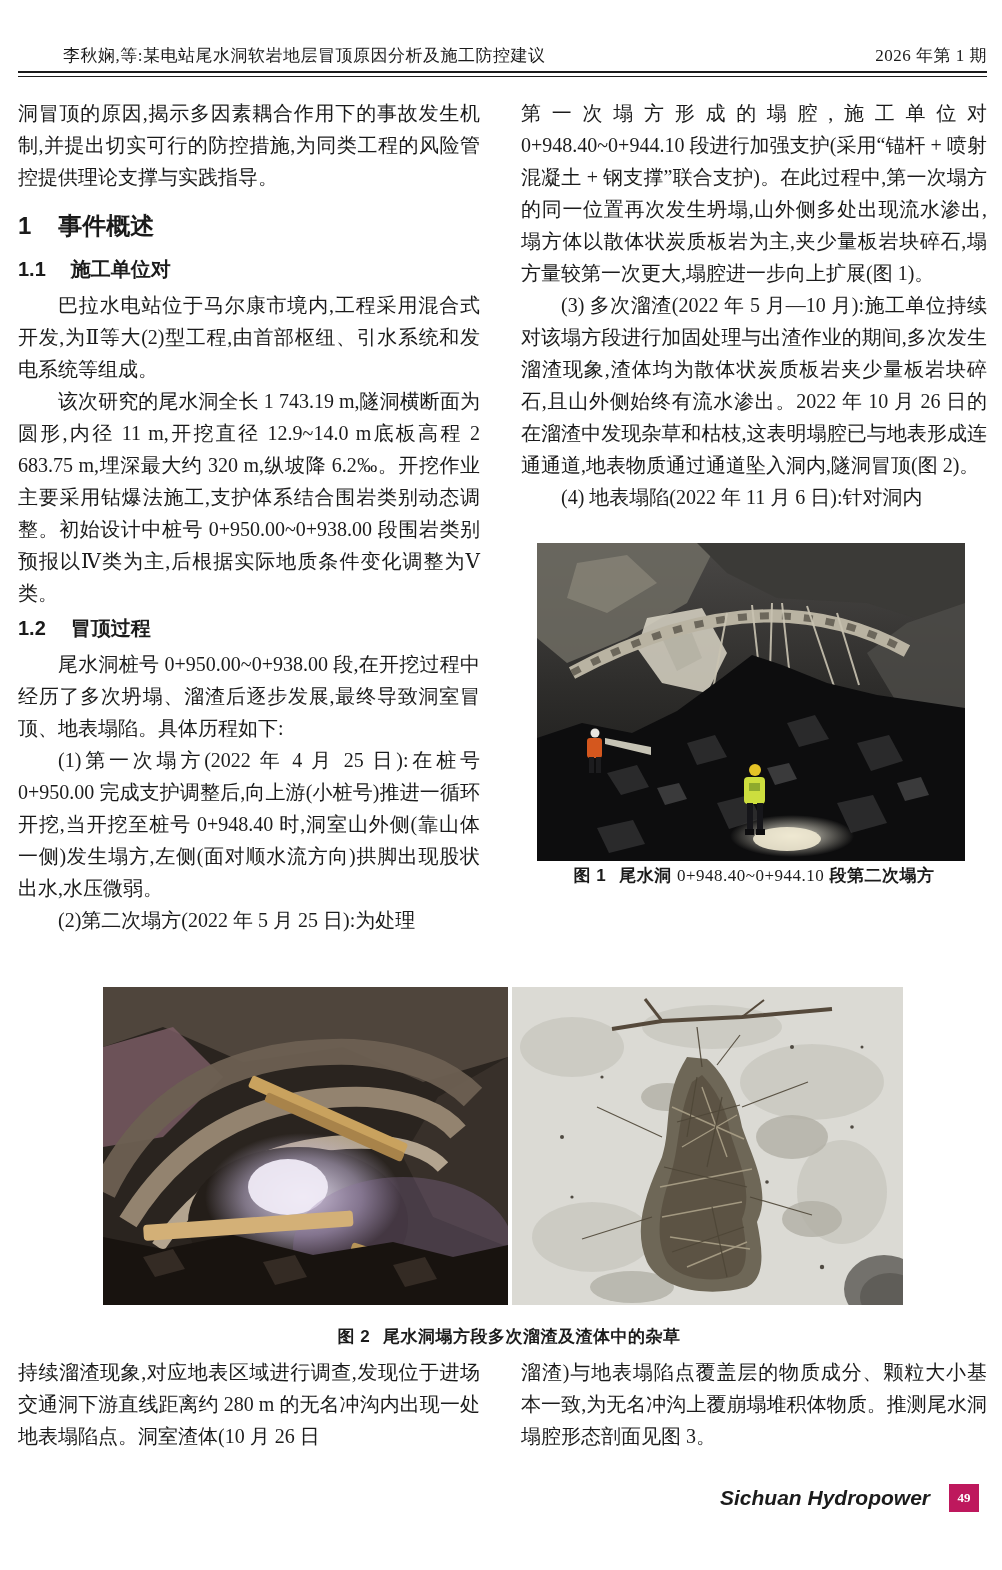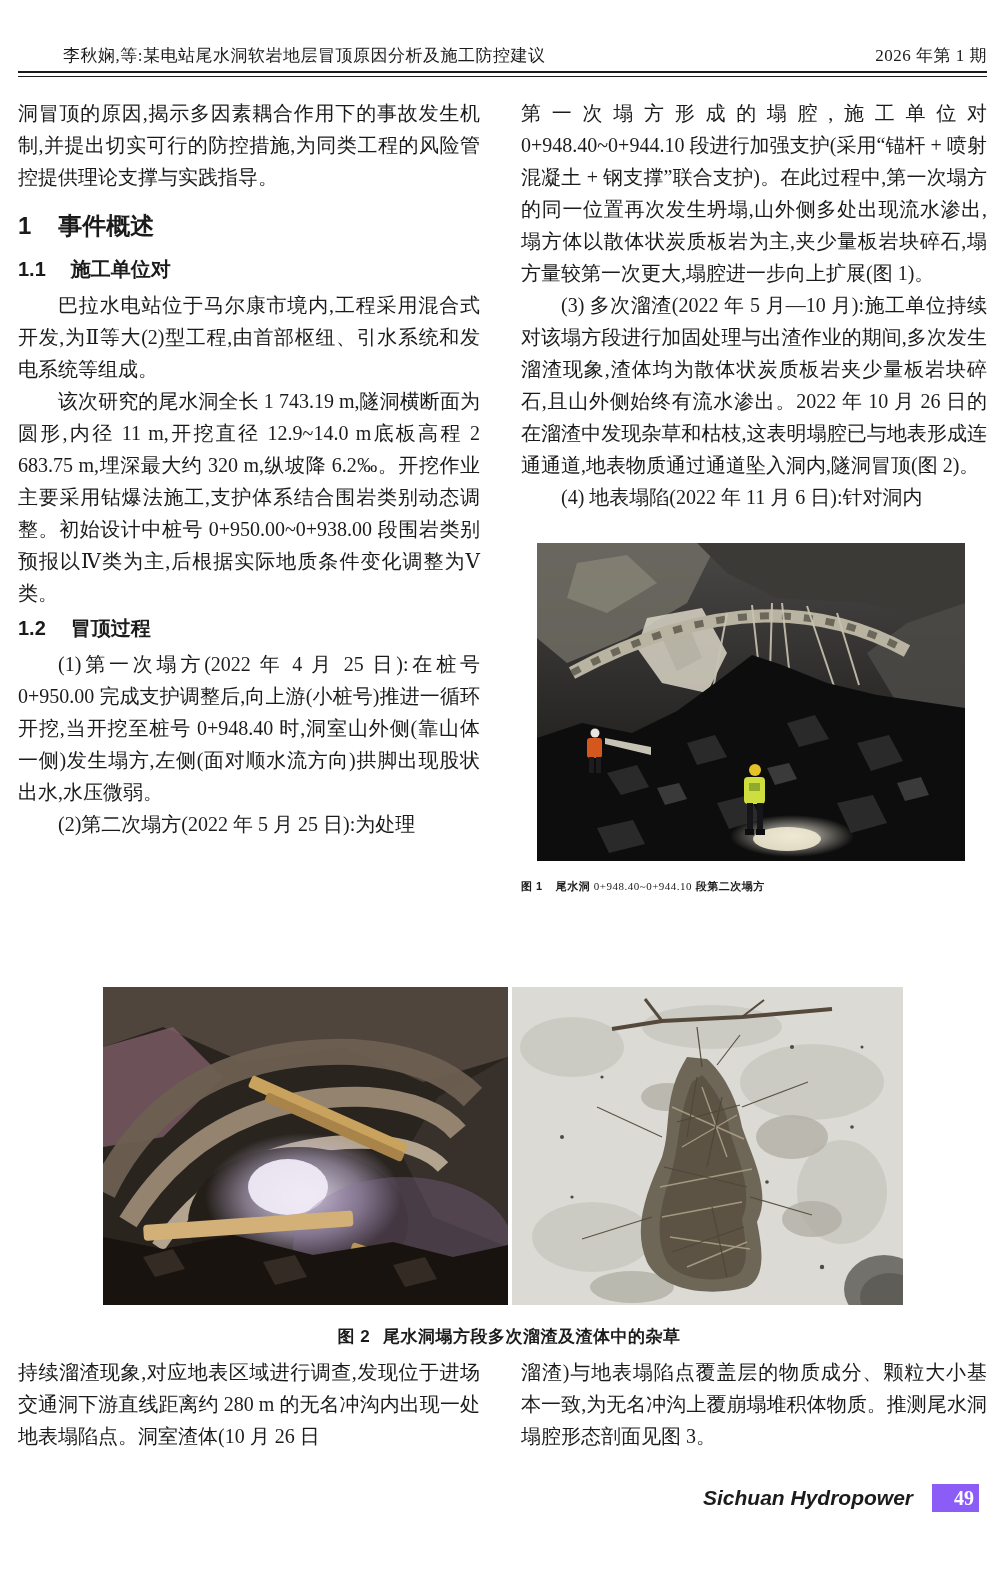--- a/index.html
+++ b/index.html
@@ -36,23 +36,23 @@
   .sec1 .sec-num{margin-right:27px;}
   .sec2{
     font-family:"Liberation Sans","DejaVu Sans",sans-serif;
     font-weight:bold;font-size:20px;line-height:30px;
     margin:4px 0 5px 0;text-align:left;
   }
   .sec2 .sec-num{margin-right:25px;}
   
   .fig1-wrap{margin:30px 0 0 16px;width:428px;height:318px;line-height:0;}
   .figcap{
-    margin-top:14px;text-align:left;
-    font-family:"Liberation Sans","DejaVu Sans",sans-serif;
-    font-weight:bold;font-size:11px;line-height:22px;letter-spacing:0.5px;
+    margin-top:4px;text-align:center;
+    font-family:"Liberation Sans","DejaVu Sans",sans-serif;
+    font-weight:bold;font-size:17px;line-height:22px;letter-spacing:0.5px;
   }
   .figcap .cap-label{margin-right:13px;}
   .figcap .stake{font-family:"Liberation Serif","DejaVu Serif",serif;font-weight:normal;}
   
   .fig2-wrap{
     position:absolute;top:987px;left:103px;width:800px;height:318px;
     display:flex;gap:4px;line-height:0;
   }
   .fig2-cap{
     position:absolute;top:1326px;left:8px;width:100%;text-align:center;
@@ -70,24 +70,24 @@
   
   .footer{
     position:absolute;top:1484px;right:23px;
     display:flex;align-items:center;gap:19px;
   }
   .journal-name{
     font-family:Liberation Sans, sans-serif;
     font-style:italic;font-weight:bold;font-size:21px;color:#1b1b1b;
   }
   .page-badge{
-    background:#8b5cf6;color:#ffffff;
+    background:#be185d;color:#ffffff;
     font-family:"Liberation Serif","DejaVu Serif",serif;
-    font-weight:bold;font-size:20px;
-    width:30px;height:28px;display:flex;align-items:center;justify-content:center;padding-left:17px;
+    font-weight:bold;font-size:13px;
+    width:30px;height:28px;display:flex;align-items:center;justify-content:center;
   }
 </style>
 </head>
 <body>
 
 <div class="page">
 
   <div class="header">
     <span>李秋娴,等:某电站尾水洞软岩地层冒顶原因分析及施工防控建议</span>
     <span>2026 年第 1 期</span>
@@ -100,20 +100,21 @@
       <span class="sec-num">1</span><span>事件概述</span>
     </div>
     <div class="sec2">
       <span class="sec-num">1.1</span><span>施工单位对</span>
     </div>
     <p class="indent">巴拉水电站位于马尔康市境内,工程采用混合式开发,为Ⅱ等大(2)型工程,由首部枢纽、引水系统和发电系统等组成。</p>
     <p class="indent">该次研究的尾水洞全长 1 743.19 m,隧洞横断面为圆形,内径 11 m,开挖直径 12.9~14.0 m底板高程 2 683.75 m,埋深最大约 320 m,纵坡降 6.2‰。开挖作业主要采用钻爆法施工,支护体系结合围岩类别动态调整。初始设计中桩号 0+950.00~0+938.00 段围岩类别预报以Ⅳ类为主,后根据实际地质条件变化调整为Ⅴ类。</p>
     <div class="sec2">
       <span class="sec-num">1.2</span><span>冒顶过程</span>
     </div>
+    <p class="indent">尾水洞桩号 0+950.00~0+938.00 段,在开挖过程中经历了多次坍塌、溜渣后逐步发展,最终导致洞室冒顶、地表塌陷。具体历程如下:</p>
     <p class="indent">(1)第一次塌方(2022 年 4 月 25 日):在桩号 0+950.00 完成支护调整后,向上游(小桩号)推进一循环开挖,当开挖至桩号 0+948.40 时,洞室山外侧(靠山体一侧)发生塌方,左侧(面对顺水流方向)拱脚出现股状出水,水压微弱。</p>
     <p class="indent">(2)第二次塌方(2022 年 5 月 25 日):为处理</p>
   </div>
 
   <div class="col col-right">
     <p>第一次塌方形成的塌腔,施工单位对 0+948.40~0+944.10 段进行加强支护(采用“锚杆 + 喷射混凝土 + 钢支撑”联合支护)。在此过程中,第一次塌方的同一位置再次发生坍塌,山外侧多处出现流水渗出,塌方体以散体状炭质板岩为主,夹少量板岩块碎石,塌方量较第一次更大,塌腔进一步向上扩展(图 1)。</p>
     <p class="indent">(3) 多次溜渣(2022 年 5 月—10 月):施工单位持续对该塌方段进行加固处理与出渣作业的期间,多次发生溜渣现象,渣体均为散体状炭质板岩夹少量板岩块碎石,且山外侧始终有流水渗出。2022 年 10 月 26 日的在溜渣中发现杂草和枯枝,这表明塌腔已与地表形成连通通道,地表物质通过通道坠入洞内,隧洞冒顶(图 2)。</p>
     <p class="indent">(4) 地表塌陷(2022 年 11 月 6 日):针对洞内</p>
 
     <div class="fig1-wrap">

